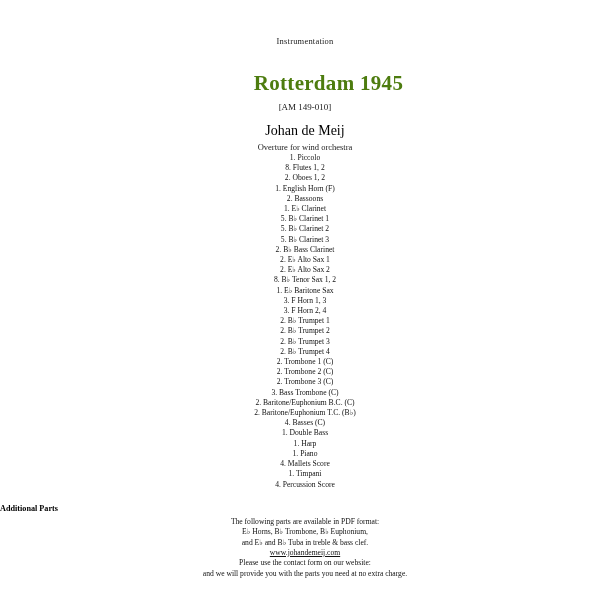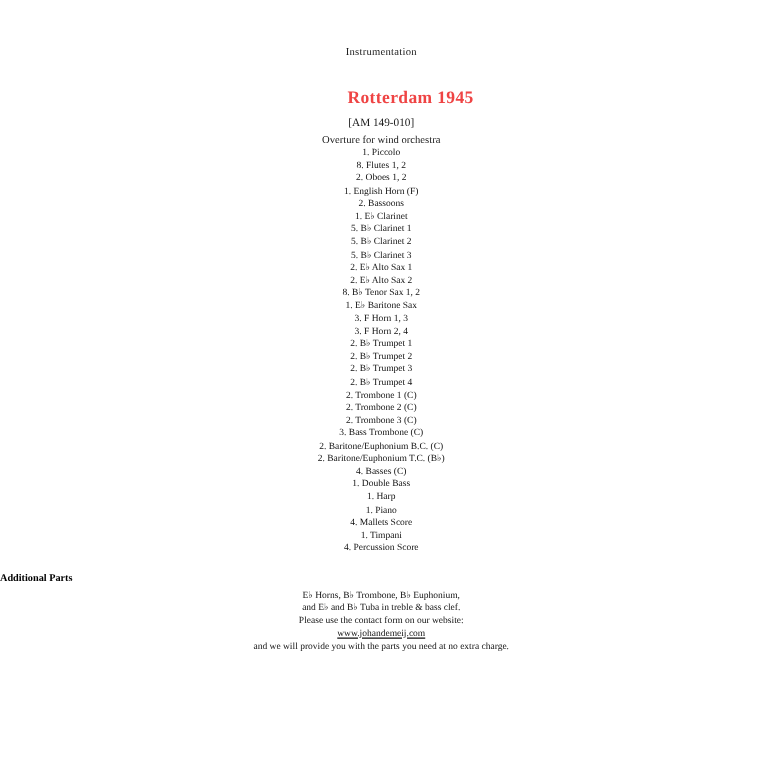--- a/index.html
+++ b/index.html
@@ -22,23 +22,23 @@
   }
   .header {
     text-align: center;
     font-size: 8.5px;
     color: #1a1a1a;
     margin-top: 36px;
     letter-spacing: 0.2px;
   }
   .title {
     text-align: center;
-    font-size: 14px;
+    font-size: 21px;
     font-weight: bold;
-    color: #ef4444;
+    color: #4d7c0f;
     margin-top: 25px;
     letter-spacing: 0.3px;
     margin-left: 47px;
   }
   .catalog {
     text-align: center;
     font-size: 9px;
     color: #1a1a1a;
     margin-top: 6px;
   }
@@ -88,32 +88,34 @@
 </style>
 </head>
 <body>
 
 <div class="page">
 
   <div class="header">Instrumentation</div>
 
   <div class="title">Rotterdam 1945</div>
   <div class="catalog">[AM 149-010]</div>
+  <div class="composer">Johan de Meij</div>
   <div class="subtitle">Overture for wind orchestra</div>
 
   <div class="inst-list">
     <div class="inst-line">1. Piccolo</div>
     <div class="inst-line">8. Flutes 1, 2</div>
     <div class="inst-line">2. Oboes 1, 2</div>
     <div class="inst-line">1. English Horn (F)</div>
     <div class="inst-line">2. Bassoons</div>
     <div class="inst-line">1. E♭ Clarinet</div>
     <div class="inst-line">5. B♭ Clarinet 1</div>
     <div class="inst-line">5. B♭ Clarinet 2</div>
     <div class="inst-line">5. B♭ Clarinet 3</div>
+    <div class="inst-line">2. B♭ Bass Clarinet</div>
     <div class="inst-line">2. E♭ Alto Sax 1</div>
     <div class="inst-line">2. E♭ Alto Sax 2</div>
     <div class="inst-line">8. B♭ Tenor Sax 1, 2</div>
     <div class="inst-line">1. E♭ Baritone Sax</div>
     <div class="inst-line">3. F Horn 1, 3</div>
     <div class="inst-line">3. F Horn 2, 4</div>
     <div class="inst-line">2. B♭ Trumpet 1</div>
     <div class="inst-line">2. B♭ Trumpet 2</div>
     <div class="inst-line">2. B♭ Trumpet 3</div>
     <div class="inst-line">2. B♭ Trumpet 4</div>
@@ -127,20 +129,21 @@
     <div class="inst-line">1. Double Bass</div>
     <div class="inst-line">1. Harp</div>
     <div class="inst-line">1. Piano</div>
     <div class="inst-line">4. Mallets Score</div>
     <div class="inst-line">1. Timpani</div>
     <div class="inst-line">4. Percussion Score</div>
   </div>
 
   <div class="additional-title">Additional Parts</div>
   <div class="additional-body">
+    <div class="add-line">The following parts are available in PDF format:</div>
     <div class="add-line">E♭ Horns, B♭ Trombone, B♭ Euphonium,</div>
     <div class="add-line">and E♭ and B♭ Tuba in treble &amp; bass clef.</div>
+    <div class="add-line website">www.johandemeij.com</div>
     <div class="add-line">Please use the contact form on our website:</div>
-    <div class="add-line website">www.johandemeij.com</div>
     <div class="add-line">and we will provide you with the parts you need at no extra charge.</div>
   </div>
 
 </div>
 
 </body></html>

